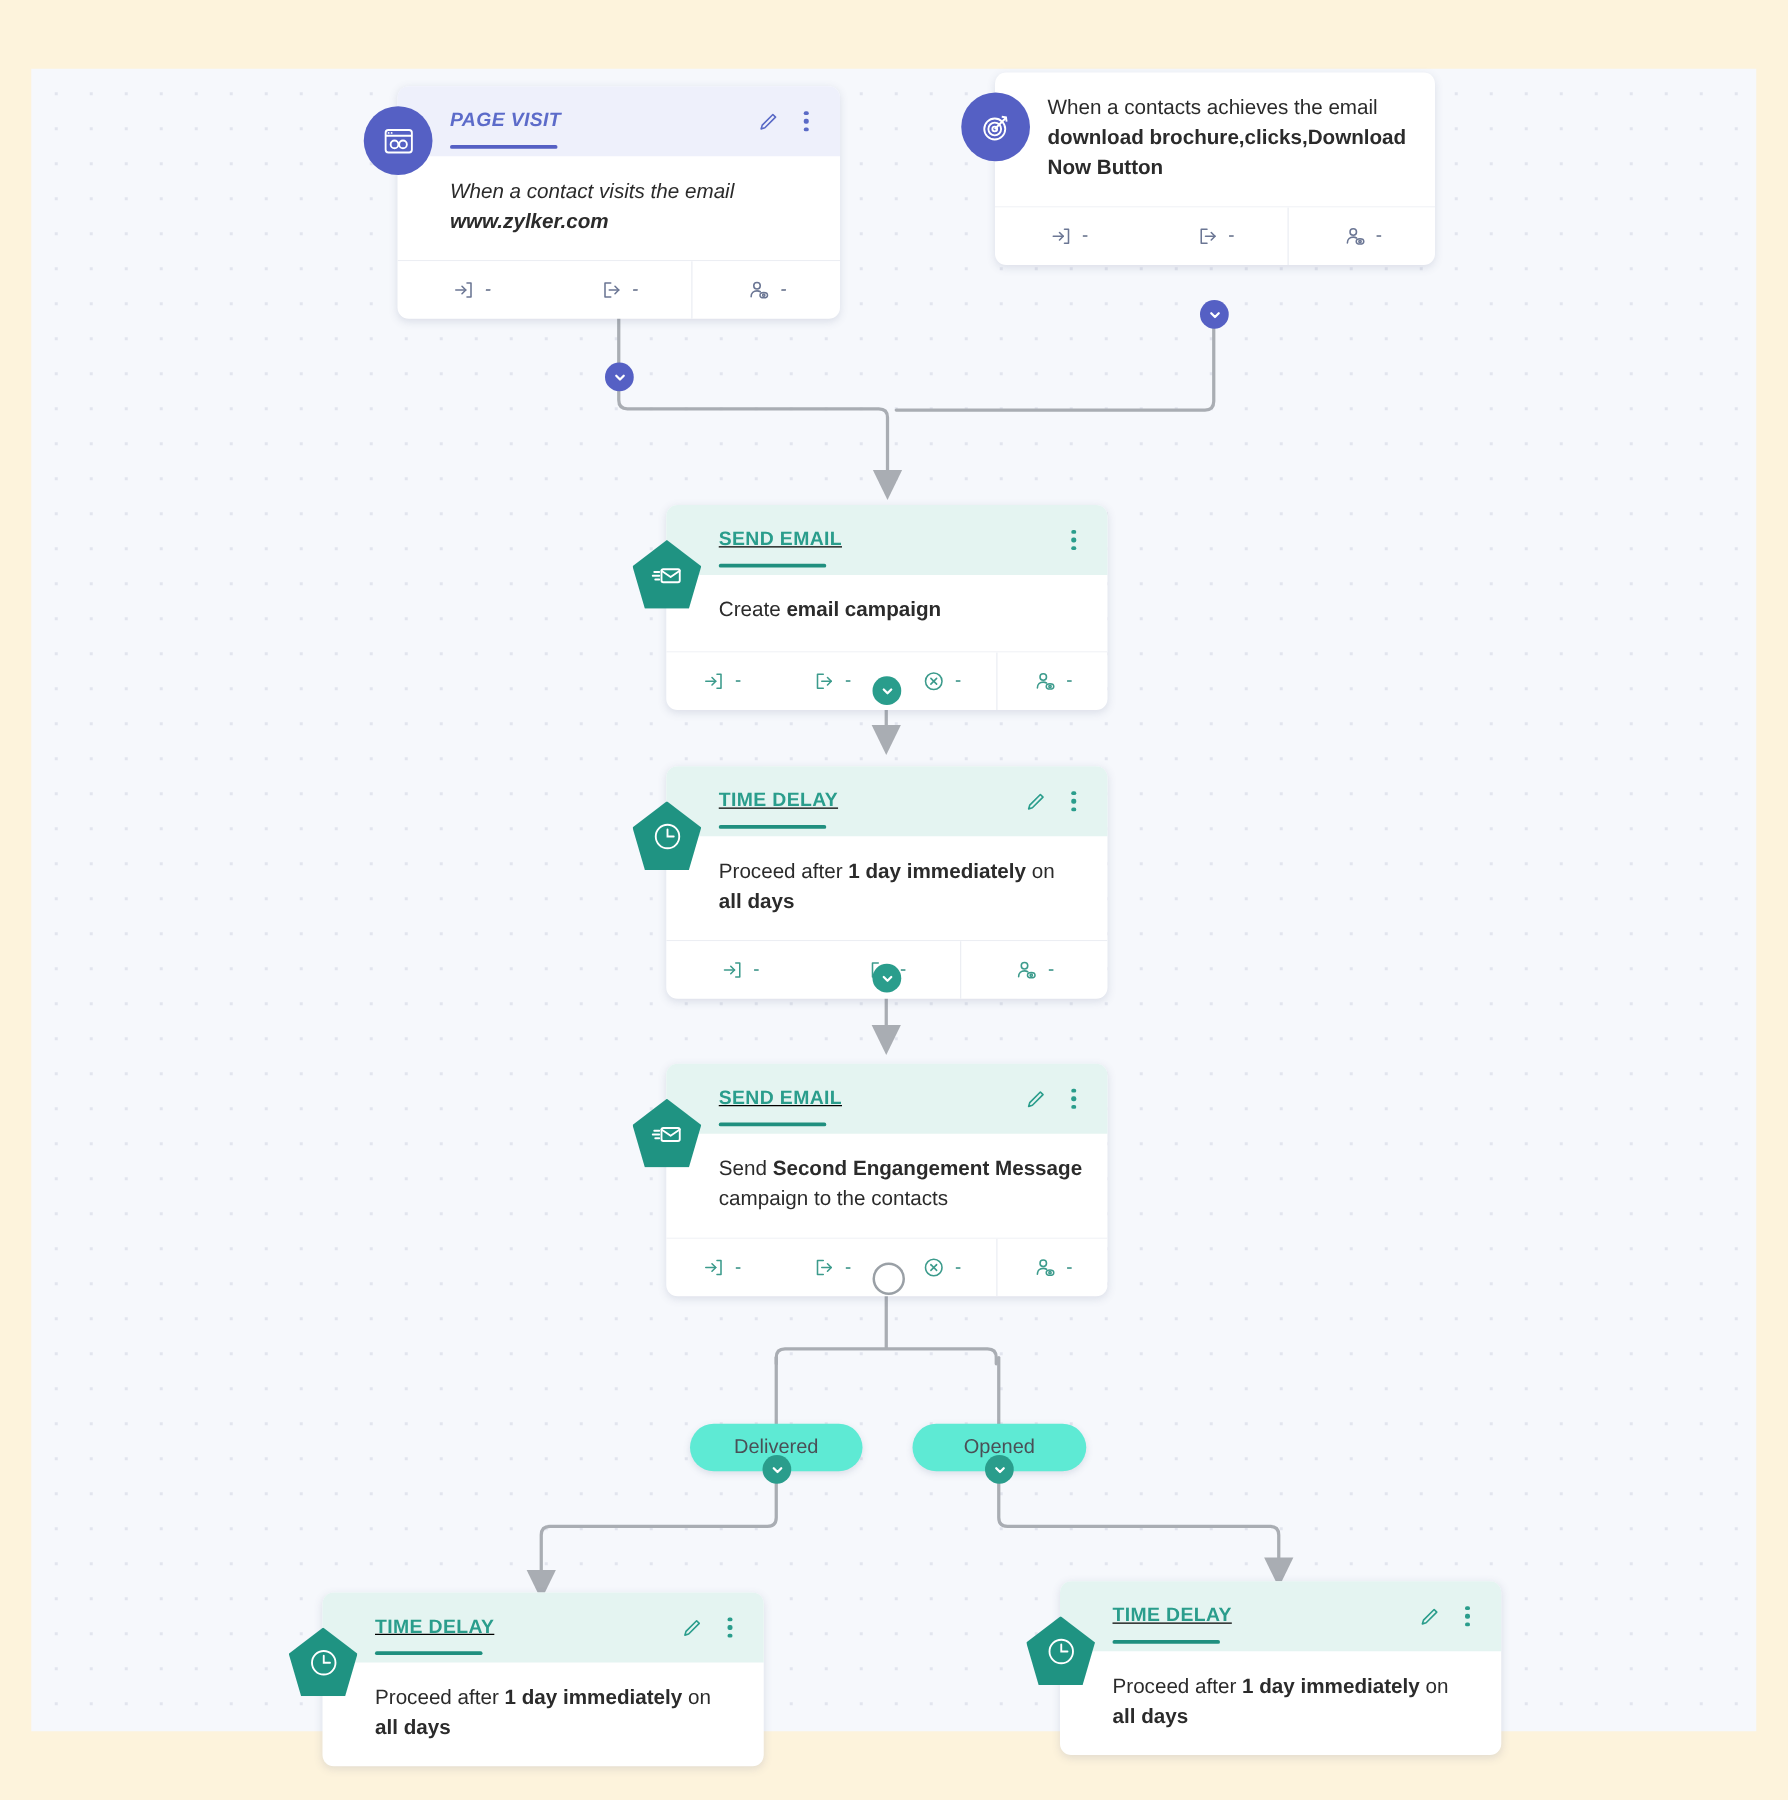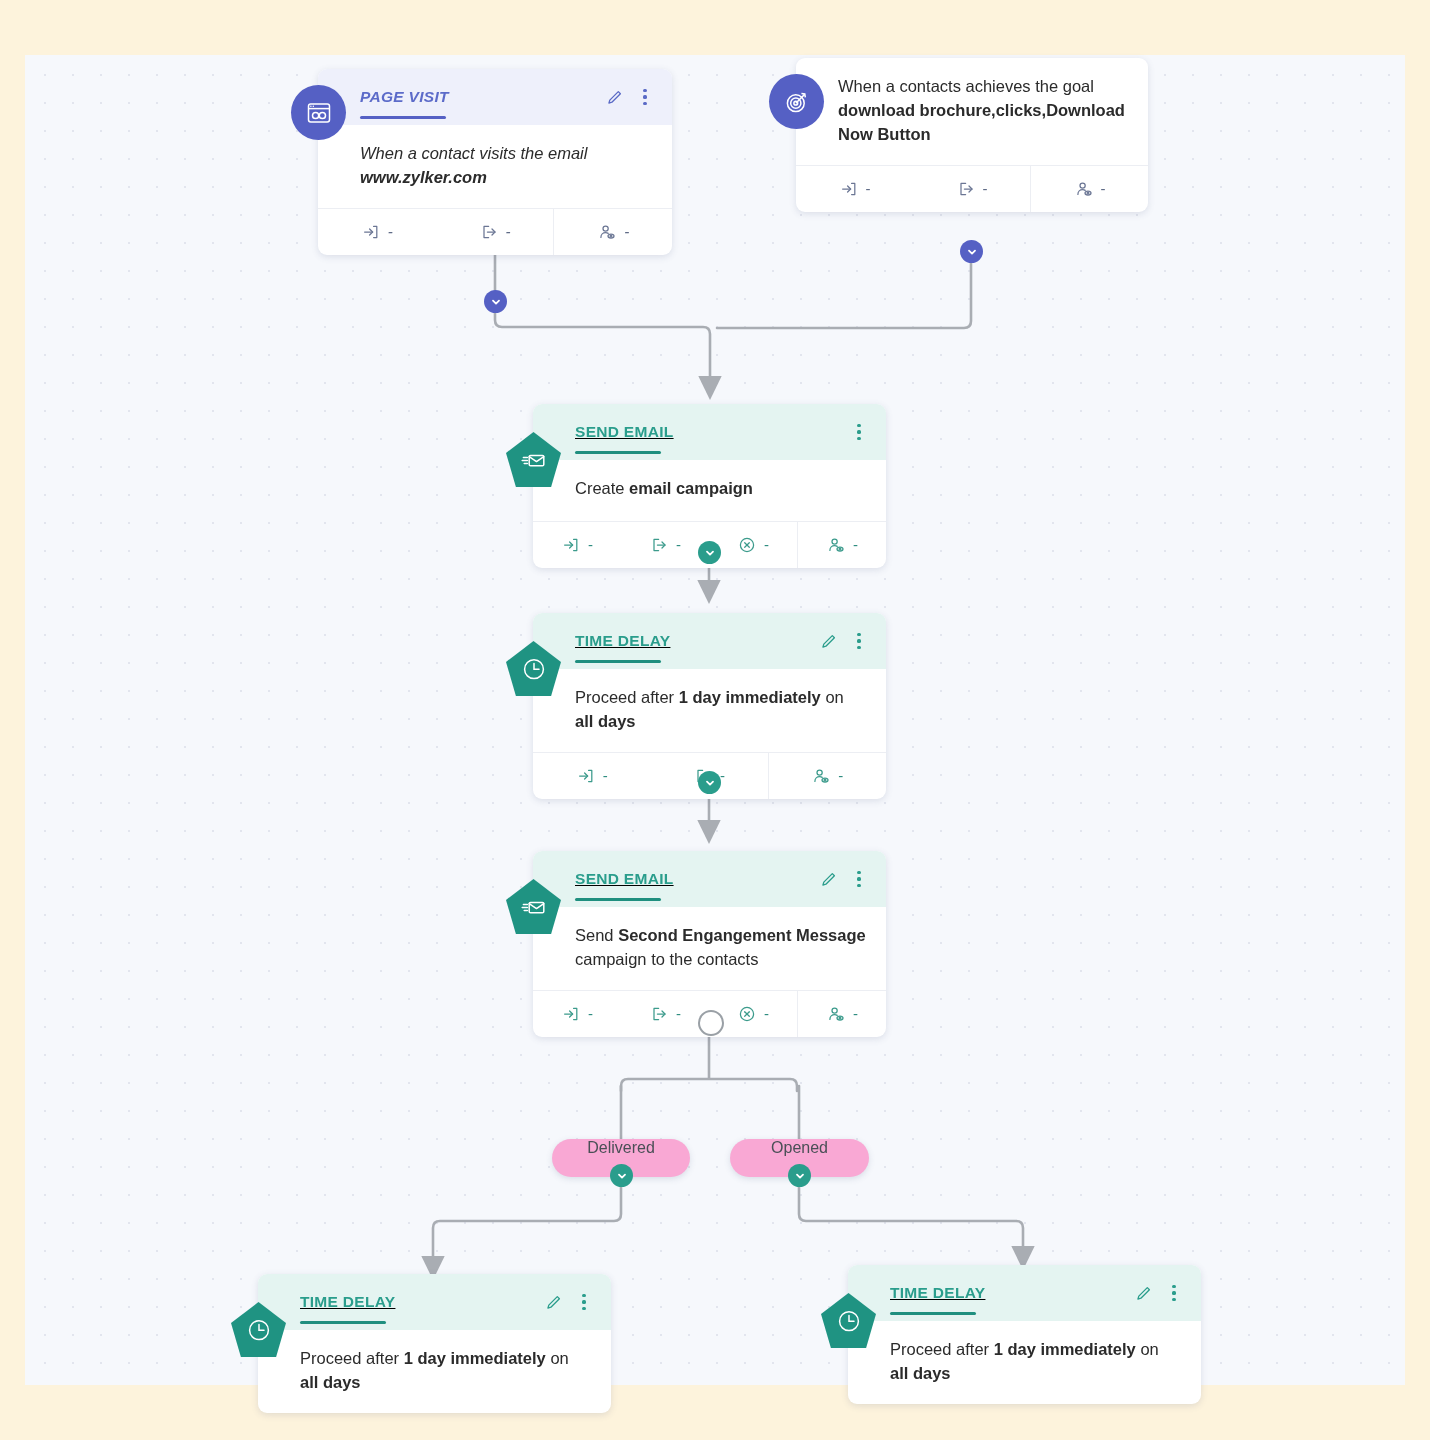--- a/index.html
+++ b/index.html
@@ -122,23 +122,23 @@
     width:22px;height:22px;border-radius:50%;
     background:#ffffff;border:2.3px solid #9aa0a6;
     z-index:6;
   }
 
   
   .pill{
     position:absolute;
     height:38px;
     border-radius:19px;
-    background:#f9a8d4;
+    background:#5eead4;
     box-shadow:0 2px 6px rgba(80,95,130,.17);
-    display:flex;justify-content:center;
+    display:flex;align-items:center;justify-content:center;
     font-size:16px;color:#4a4f56;
     z-index:5;
   }
 </style>
 </head>
 <body>
 
 <div id="canvas"></div>
 
 <svg id="wires" viewBox="0 0 1430 1440">
@@ -240,21 +240,21 @@
   <div class="badge circle">
     <svg width="30" height="30" viewBox="0 0 30 30" fill="none" stroke="#ffffff" stroke-width="1.5">
       <circle cx="13.8" cy="16.2" r="8.4"></circle>
       <circle cx="13.8" cy="16.2" r="5.1"></circle>
       <circle cx="13.8" cy="16.2" r="1.9"></circle>
       <path d="M13.8,16.2 L22.6,7.4"></path>
       <path d="M19.4,6.4 L22.8,6.9 L23.3,10.3"></path>
     </svg>
   </div>
   <div class="body">
-    <span>When a contacts achieves the goal </span><b>download brochure,clicks,Download Now Button</b>
+    <span>When a contacts achieves the email </span><b>download brochure,clicks,Download Now Button</b>
   </div>
   <div class="foot">
     <div class="stat">
       <svg width="20" height="20" viewBox="0 0 20 20" fill="none" stroke="#6b7694" stroke-width="1.25" stroke-linecap="round" stroke-linejoin="round">
         <path d="M12.6,4.4 h3.2 v11.2 h-3.2"></path>
           <path d="M3.6,10 h8"></path>
           <path d="M8.6,7 l3,3 l-3,3"></path>
       </svg>
       <span class="sep">-</span>
     </div>

